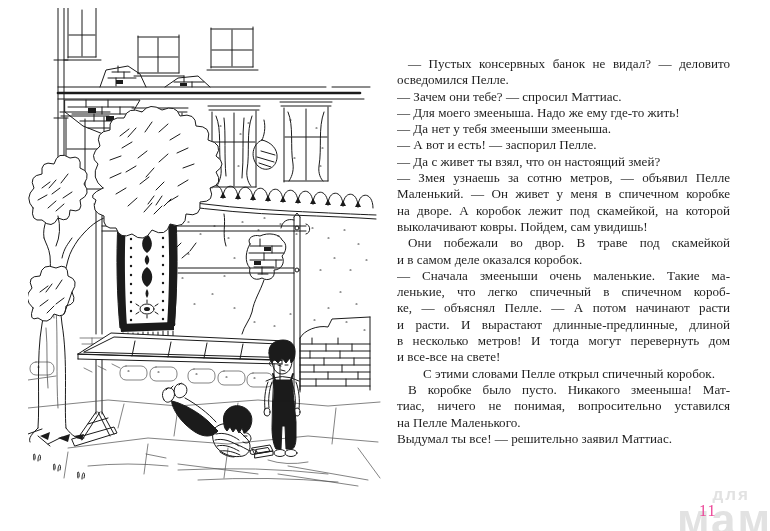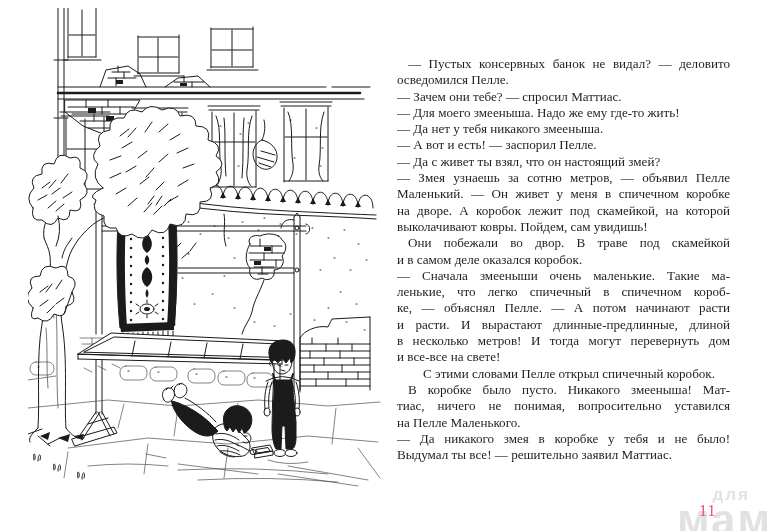--- a/index.html
+++ b/index.html
@@ -236,40 +236,39 @@
       <ellipse class="w" cx="263" cy="445" rx="6" ry="3.5"></ellipse>
     </g>
   </svg>
   </div>
 
   <div id="text-col">
       <div class="line j ind">— Пустых консервных банок не видал? — деловито</div>
       <div class="line">осведомился Пелле.</div>
       <div class="line">— Зачем они тебе? — спросил Маттиас.</div>
       <div class="line">— Для моего змееныша. Надо же ему где-то жить!</div>
-      <div class="line">— Да нет у тебя никакого змееныша.</div>
+      <div class="line">— Да нет у тебя змееныши змееныша.</div>
       <div class="line">— А вот и есть! — заспорил Пелле.</div>
       <div class="line">— Да с живет ты взял, что он настоящий змей?</div>
       <div class="line j">— Змея узнаешь за сотню метров, — объявил Пелле</div>
       <div class="line j">Маленький. — Он живет у меня в спичечном коробке</div>
       <div class="line j">на дворе. А коробок лежит под скамейкой, на которой</div>
       <div class="line">выколачивают ковры. Пойдем, сам увидишь!</div>
       <div class="line j ind">Они побежали во двор. В траве под скамейкой</div>
       <div class="line">и в самом деле оказался коробок.</div>
       <div class="line j">— Сначала змееныши очень маленькие. Такие ма-</div>
       <div class="line j">ленькие, что легко спичечный в спичечном короб-</div>
       <div class="line j">ке, — объяснял Пелле. — А потом начинают расти</div>
       <div class="line j">и расти. И вырастают длинные-предлинные, длиной</div>
       <div class="line j">в несколько метров! И тогда могут перевернуть дом</div>
       <div class="line">и все-все на свете!</div>
       <div class="line ind">С этими словами Пелле открыл спичечный коробок.</div>
       <div class="line j ind">В коробке было пусто. Никакого змееныша! Мат-</div>
       <div class="line j">тиас, ничего не понимая, вопросительно уставился</div>
       <div class="line">на Пелле Маленького.</div>
-      <div class="line j">— Да никакого змея в коробке у тебя и не было!</div>
       <div class="line">Выдумал ты все! — решительно заявил Маттиас.</div>
     </div>
 
   <div id="wm">
     <div class="w1">для</div>
     <div class="w2">мам</div>
   </div>
   <div id="folio">11</div>
 
 </div>

